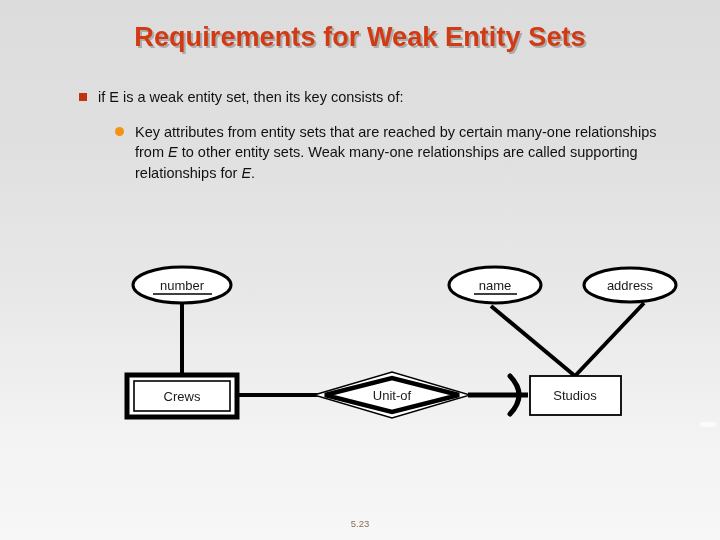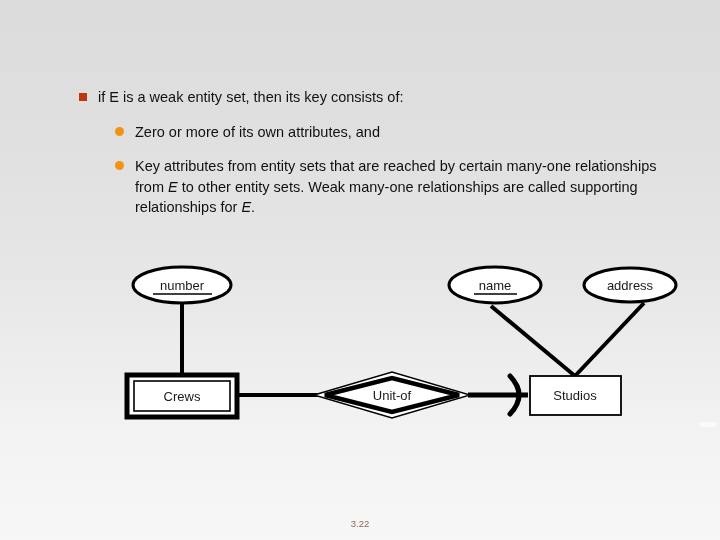--- a/index.html
+++ b/index.html
@@ -117,32 +117,29 @@
     height: 5px;
     background: #fbfbfb;
     border-radius: 3px;
   }
 </style>
 </head>
 <body>
 
 <div id="slide">
 
+  <div id="title">Requirements for Weak Entity Sets</div>
 
   <div id="bullets">
 
     <div class="lvl1">
       <span class="marker"></span>
       <span>if E is a weak entity set, then its key consists of:</span>
     </div>
 
-    <div class="lvl2">
-      <span class="marker"></span>
-      <span>Zero or more of its own attributes, and</span>
-    </div>
 
     <div class="lvl2">
       <span class="marker"></span>
       <span id="rich-bullet"><span>Key attributes from entity sets that are reached by certain many-one relationships from </span><span class="it">E</span><span> to other entity sets. Weak many-one relationships are called supporting relationships for </span><span class="it">E</span><span>.</span></span>
     </div>
 
   </div>
 
   <div id="er-diagram">
     <svg width="720" height="180" viewBox="0 0 720 180" xmlns="http://www.w3.org/2000/svg">
@@ -178,15 +175,15 @@
       <text class="er-label" x="364" y="142" text-anchor="middle">Unit-of</text>
 
       <rect x="502" y="118" width="91" height="39" fill="#ffffff" stroke="#000" stroke-width="1.8"></rect>
       <text class="er-label" x="547" y="142" text-anchor="middle">Studios</text>
 
     </svg>
   </div>
 
   <div id="artifact"></div>
 
-  <div id="page-number">3.22</div>
+  <div id="page-number">5.23</div>
 
 </div>
 
 </body></html>

